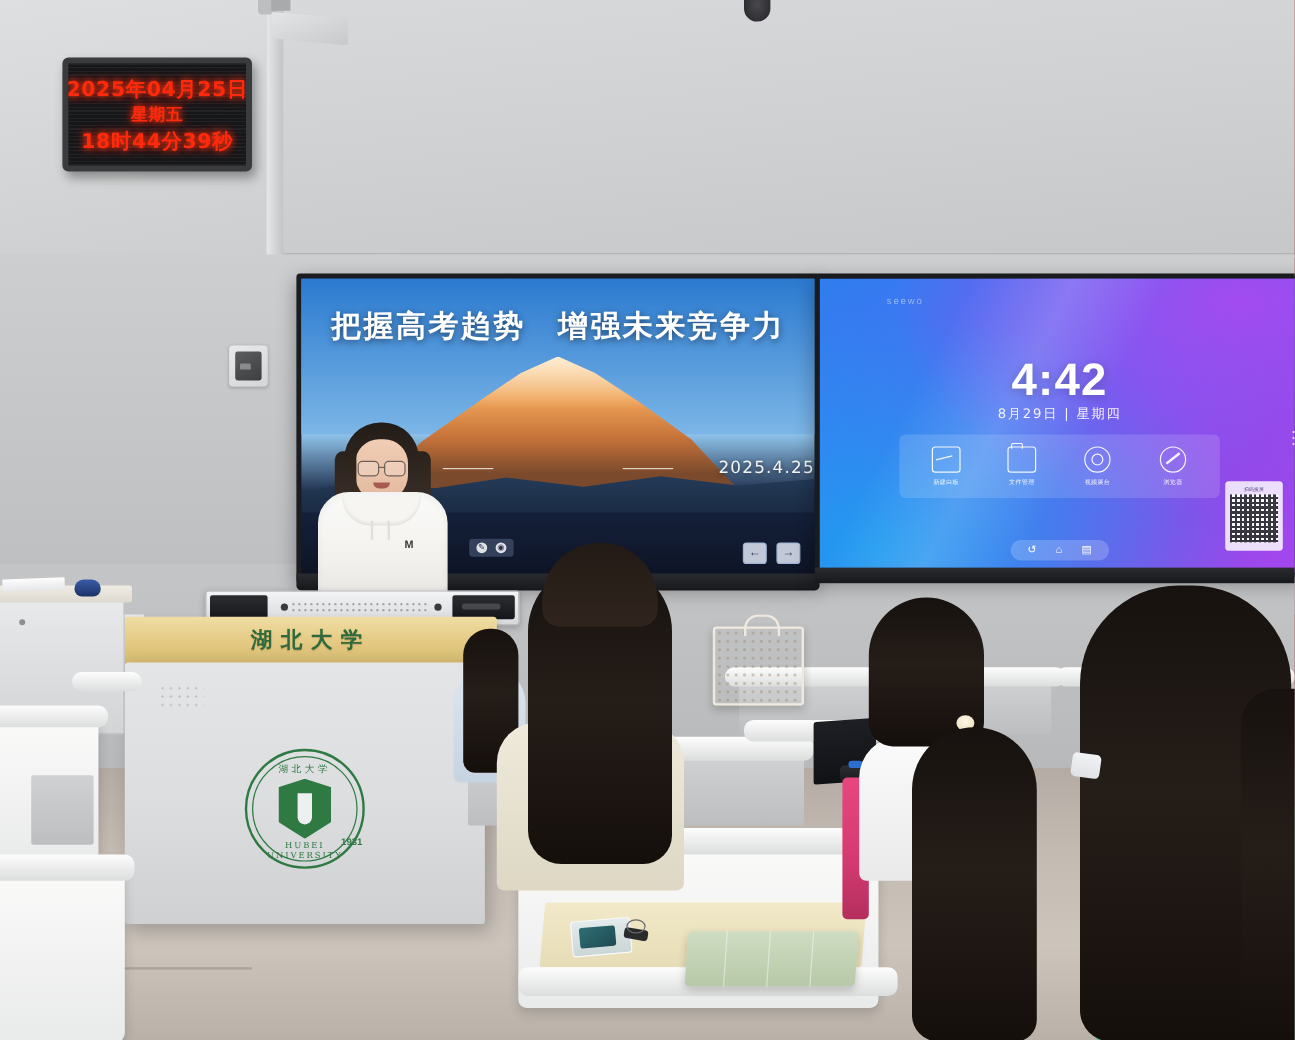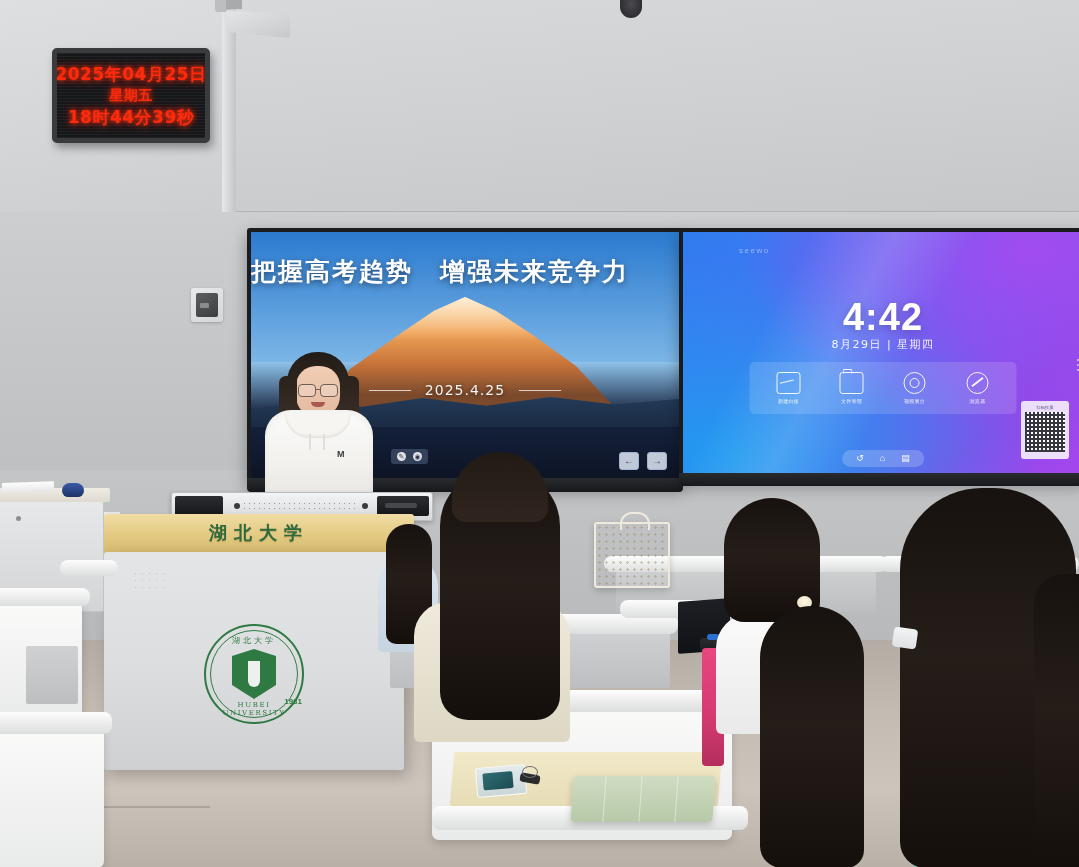--- a/index.html
+++ b/index.html
@@ -68,24 +68,24 @@
     background:linear-gradient(180deg,#ffd9a0 0%,#f0a559 30%,#c8743a 58%,#7b4a2c 85%);
     clip-path:polygon(50% 0,60% 12%,72% 33%,86% 60%,100% 100%,0 100%,13% 62%,30% 30%,40% 12%);}
   .mountain-snow{position:absolute;left:14%;top:26%;width:72%;height:46%;
     background:linear-gradient(180deg,rgba(255,255,255,.55),rgba(255,255,255,0) 38%);
     clip-path:polygon(50% 0,60% 12%,72% 33%,86% 60%,100% 100%,0 100%,13% 62%,30% 30%,40% 12%);}
   .ridge-dark{position:absolute;left:0;top:62%;width:100%;height:22%;
     background:linear-gradient(180deg,#26405e,#16233a);
     clip-path:polygon(0 42%,12% 26%,26% 36%,40% 20%,55% 34%,70% 18%,85% 32%,100% 22%,100% 100%,0 100%);}
   .slide-base{position:absolute;left:0;top:78%;width:100%;height:22%;
     background:linear-gradient(180deg,#14203a,#0d1324);}
-  .slide-title{position:absolute;left:0;top:9%;width:100%;
+  .slide-title{position:absolute;left:0;top:9%;width:100%;text-align:center;
     color:#fff;font-size:25px;font-weight:bold;letter-spacing:2px;
     text-shadow:0 2px 6px rgba(0,0,0,.5);font-family:"DejaVu Sans",sans-serif;}
-  .slide-date{position:absolute;left:0;top:60%;width:100%;text-align:center;
+  .slide-date{position:absolute;left:0;top:60%;width:100%;text-align:right;
     color:#f4f4f4;font-size:14px;letter-spacing:1px;text-shadow:0 1px 4px rgba(0,0,0,.6);
     font-family:"DejaVu Sans",sans-serif;}
   .slide-date:before,.slide-date:after{content:"";position:absolute;top:50%;width:42px;height:1px;
     background:rgba(255,255,255,.75);}
   .slide-date:before{left:118px;} .slide-date:after{right:118px;}
   .slide-byline{position:absolute;left:0;top:76%;width:100%;text-align:center;
     color:#fff;font-size:15px;letter-spacing:3px;text-shadow:0 1px 5px rgba(0,0,0,.7);
     font-family:"DejaVu Sans",sans-serif;}
   .slide-tools{position:absolute;left:140px;bottom:18px;display:flex;gap:7px;
     background:rgba(120,140,175,.35);padding:3px 6px;border-radius:3px;}

